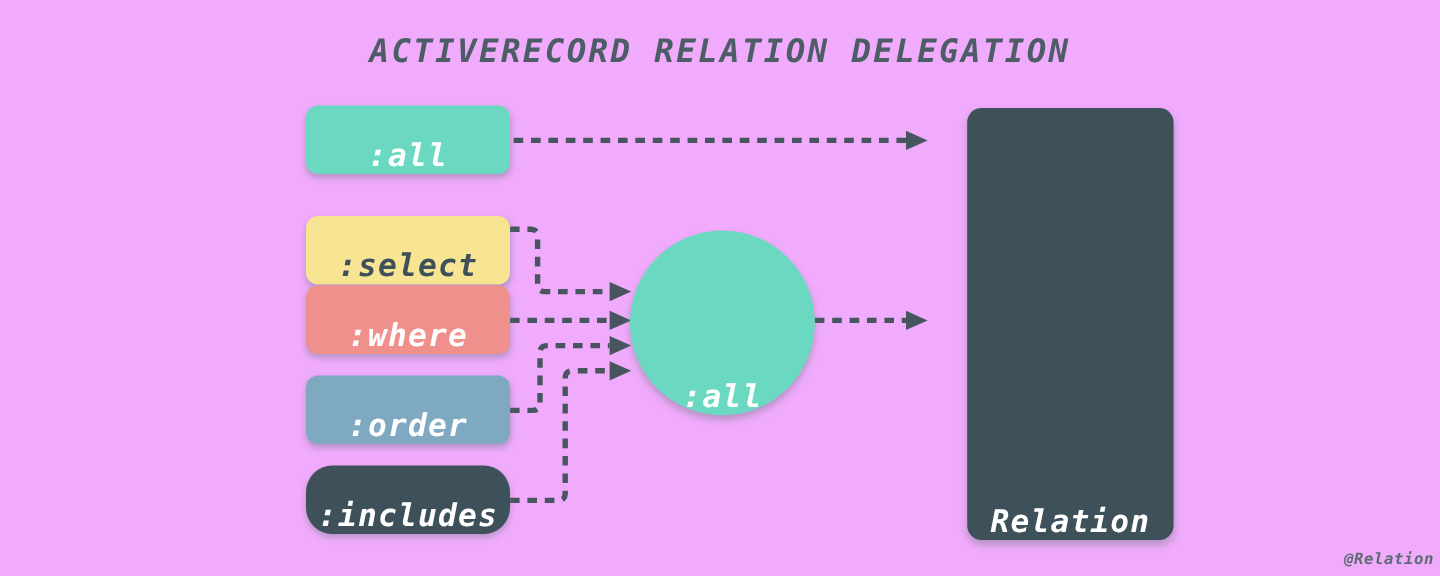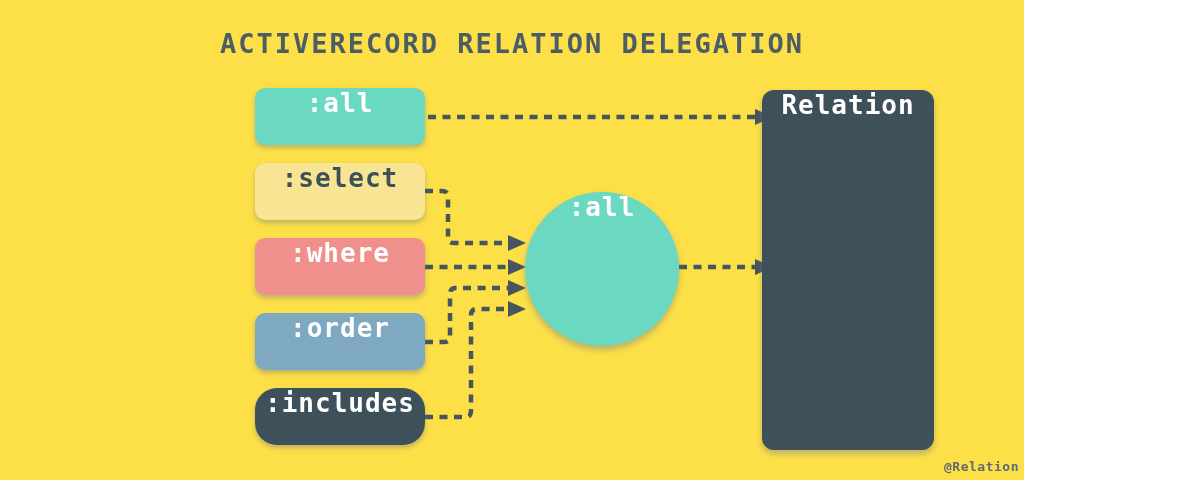--- a/index.html
+++ b/index.html
@@ -1,44 +1,45 @@
 <!DOCTYPE html>
 <html><head>
 <meta charset="utf-8">
 <style>
   * { margin: 0; padding: 0; box-sizing: border-box; }
   html, body { background: #ffffff; }
   .canvas {
     position: relative;
-    width: 1024px;
+    width: 1200px;
     height: 480px;
-    background: #fde047;
+    background: #f0abfc;
     overflow: hidden;
     font-family: "DejaVu Sans Mono", "Liberation Mono", monospace;
+    font-style: italic;
   }
   .title {
     position: absolute;
     top: 28px;
     left: 0;
     width: 100%;
     text-align: center;
     font-size: 27px;
     font-weight: bold;
     letter-spacing: 2px;
   }
   .arrow-layer {
     position: absolute;
     inset: 0;
     width: 1200px;
     height: 480px;
   }
   .node {
     position: absolute;
     display: flex;
-    align-items: flex-start;
+    align-items: flex-end;
     justify-content: center;
     font-size: 26px;
     font-weight: bold;
     letter-spacing: 1px;
   }
   .box {
     left: 255px;
     width: 170px;
     height: 57px;
     border-radius: 10px;
@@ -46,21 +47,21 @@
   }
   .hub {
     left: 525px;
     top: 192px;
     width: 154px;
     height: 154px;
     border-radius: 50%;
     box-shadow: 0 4px 6px rgba(110, 122, 132, 0.45);
   }
   .target {
-    left: 762px;
+    left: 806px;
     top: 90px;
     width: 172px;
     height: 360px;
     border-radius: 12px;
     box-shadow: 0 4px 6px rgba(110, 122, 132, 0.45);
   }
   .watermark {
     position: absolute;
     right: 5px;
     bottom: 6px;
@@ -92,21 +93,21 @@
       <polygon points="508,280 526,288 508,296"></polygon>
       <polygon points="508,301 526,309 508,317"></polygon>
       <polygon points="755,259 773,267 755,275"></polygon>
     </g>
   </svg>
 
   <div class="node box" style="top: 88px; background-color: rgb(107, 216, 194); color: rgb(255, 255, 255);">
     <span>:all</span>
   </div>
 
-  <div class="node box" style="top: 163px; background-color: rgb(248, 229, 148); color: rgb(62, 80, 90);">
+  <div class="node box" style="top: 180px; background-color: rgb(248, 229, 148); color: rgb(62, 80, 90);">
     <span>:select</span>
   </div>
 
   <div class="node box" style="top: 313px; background-color: rgb(126, 169, 193); color: rgb(255, 255, 255);">
     <span>:order</span>
   </div>
 
   <div class="node box" style="top: 238px; background-color: rgb(240, 144, 140); color: rgb(255, 255, 255);">
     <span>:where</span>
   </div>

